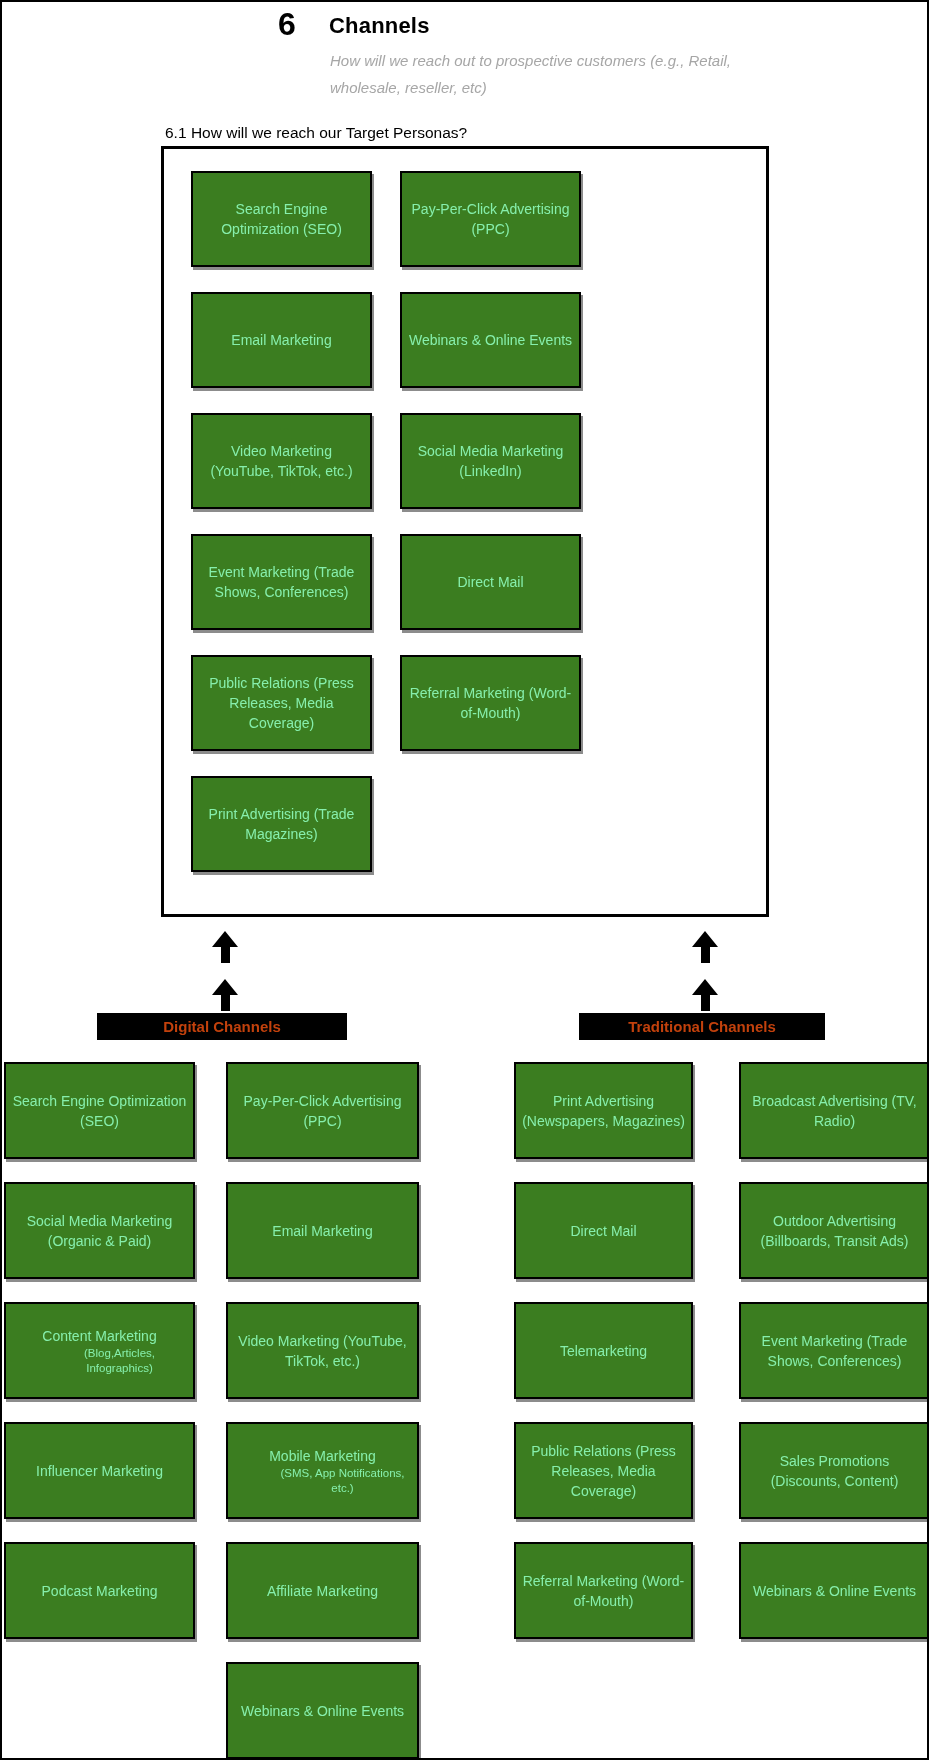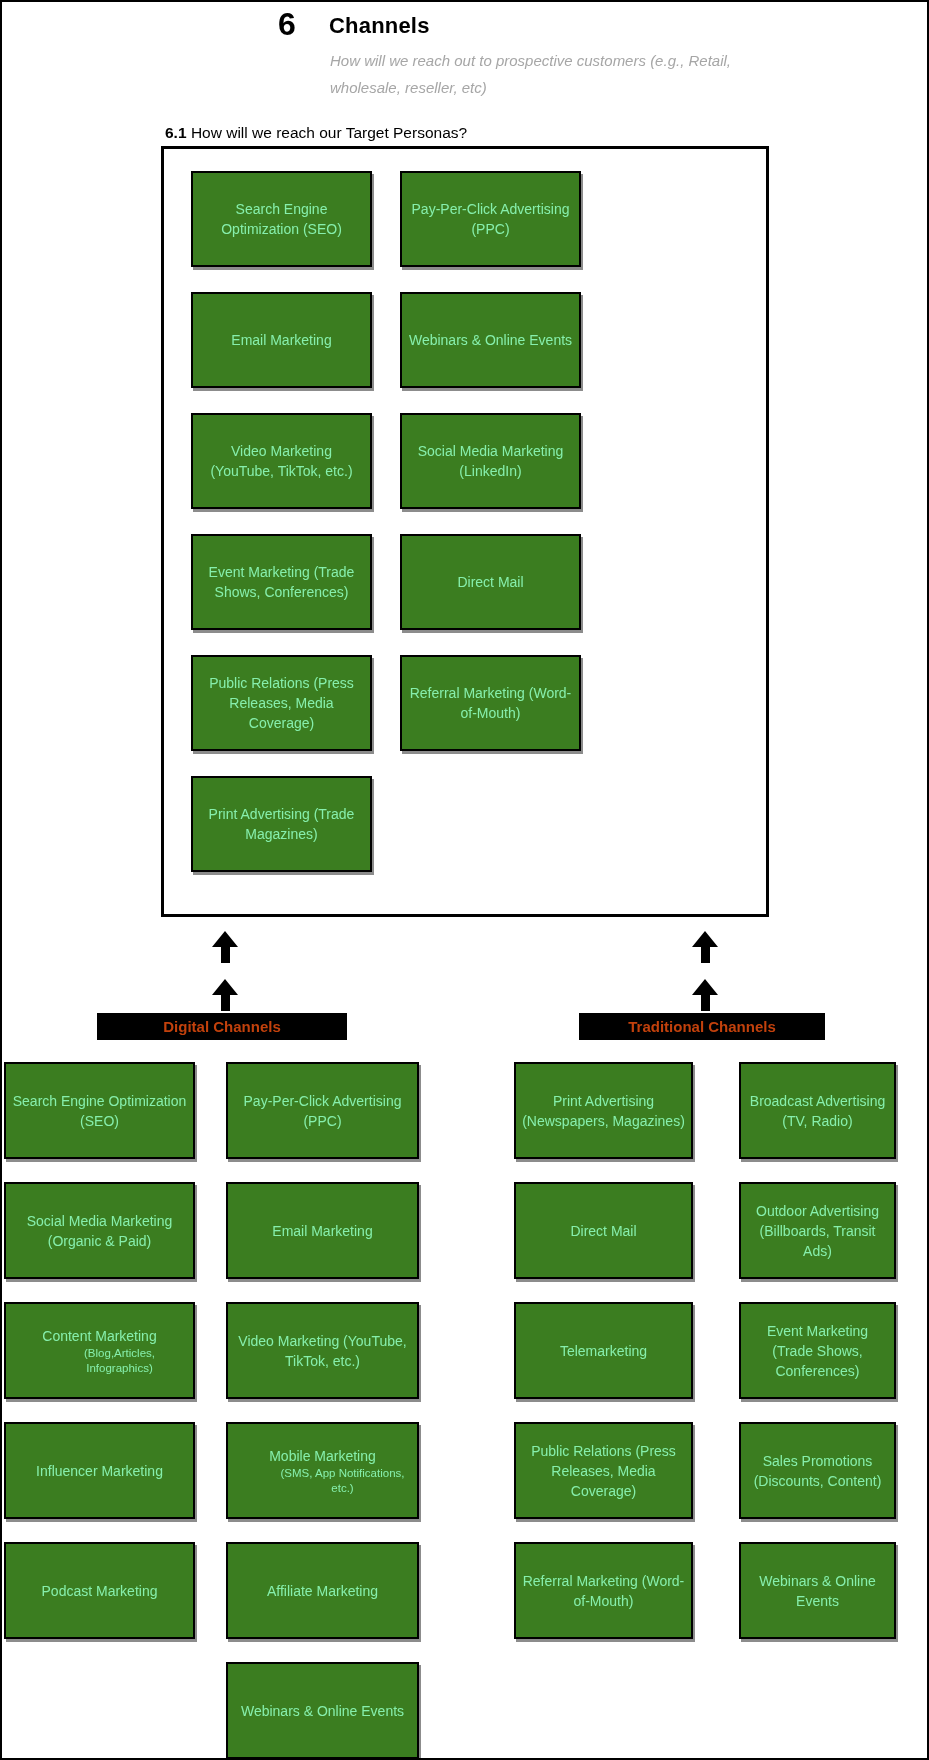--- a/index.html
+++ b/index.html
@@ -11,21 +11,21 @@
     background:#fff;
     overflow:hidden;
     font-family:"Liberation Sans", sans-serif;
     color:#000;
   }
   
   .section-number{position:absolute;left:276px;top:4px;font-size:32px;font-weight:bold;}
   .page-title{position:absolute;left:327px;top:11px;font-size:22px;font-weight:bold;letter-spacing:.2px;text-align:center;}
   .subtitle{position:absolute;left:328px;top:45px;width:430px;font-size:15px;font-style:italic;color:var(--subtitle-gray,#A6A6A6);line-height:27px;}
   .question{position:absolute;left:163px;top:122px;font-size:15.5px;}
-  .question .qnum{font-weight:bold;}
+  .question .qnum{font-weight:normal;}
   
   .persona-box{position:absolute;left:159px;top:144px;width:608px;height:771px;box-sizing:border-box;border:3px solid #000;background:#fff;}
   .top-grid{position:absolute;left:27px;top:22px;display:grid;grid-template-columns:181px 181px;column-gap:28px;row-gap:25px;grid-auto-rows:96px;}
   
   .gbox{
     background:var(--box-green,#3B7D20);
     border:2px solid #000;
     box-shadow:2px 3px 0 rgba(0,0,0,.45);
     box-sizing:border-box;
     color:#86efac;
@@ -48,21 +48,21 @@
     display:flex;align-items:center;justify-content:center;
   }
   #digital-bar{left:95px;width:250px;}
   #traditional-bar{left:577px;width:246px;}
   
   .bcol{position:absolute;top:1060px;display:flex;flex-direction:column;row-gap:23px;}
   .bcol .gbox{height:97px;flex:none;}
   #col-digital-1{left:2px;width:191px;}
   #col-digital-2{left:224px;width:193px;}
   #col-traditional-1{left:512px;width:179px;}
-  #col-traditional-2{left:737px;width:157px;}
+  #col-traditional-2{left:737px;width:191px;}
 </style>
 </head>
 <body>
 
 <div id="page">
 
   <div class="section-number">6</div>
   <div class="page-title">Channels</div>
   <div class="subtitle">
     <div>How will we reach out to prospective customers (e.g., Retail,</div>

